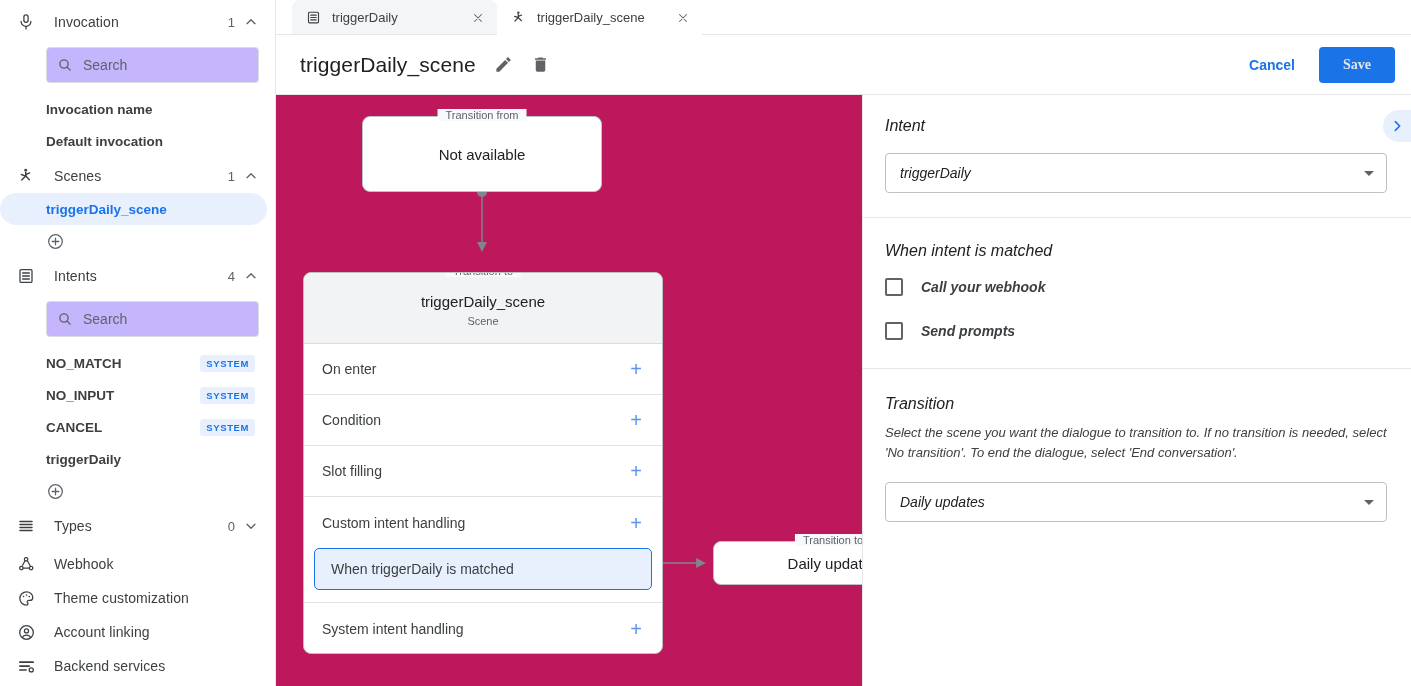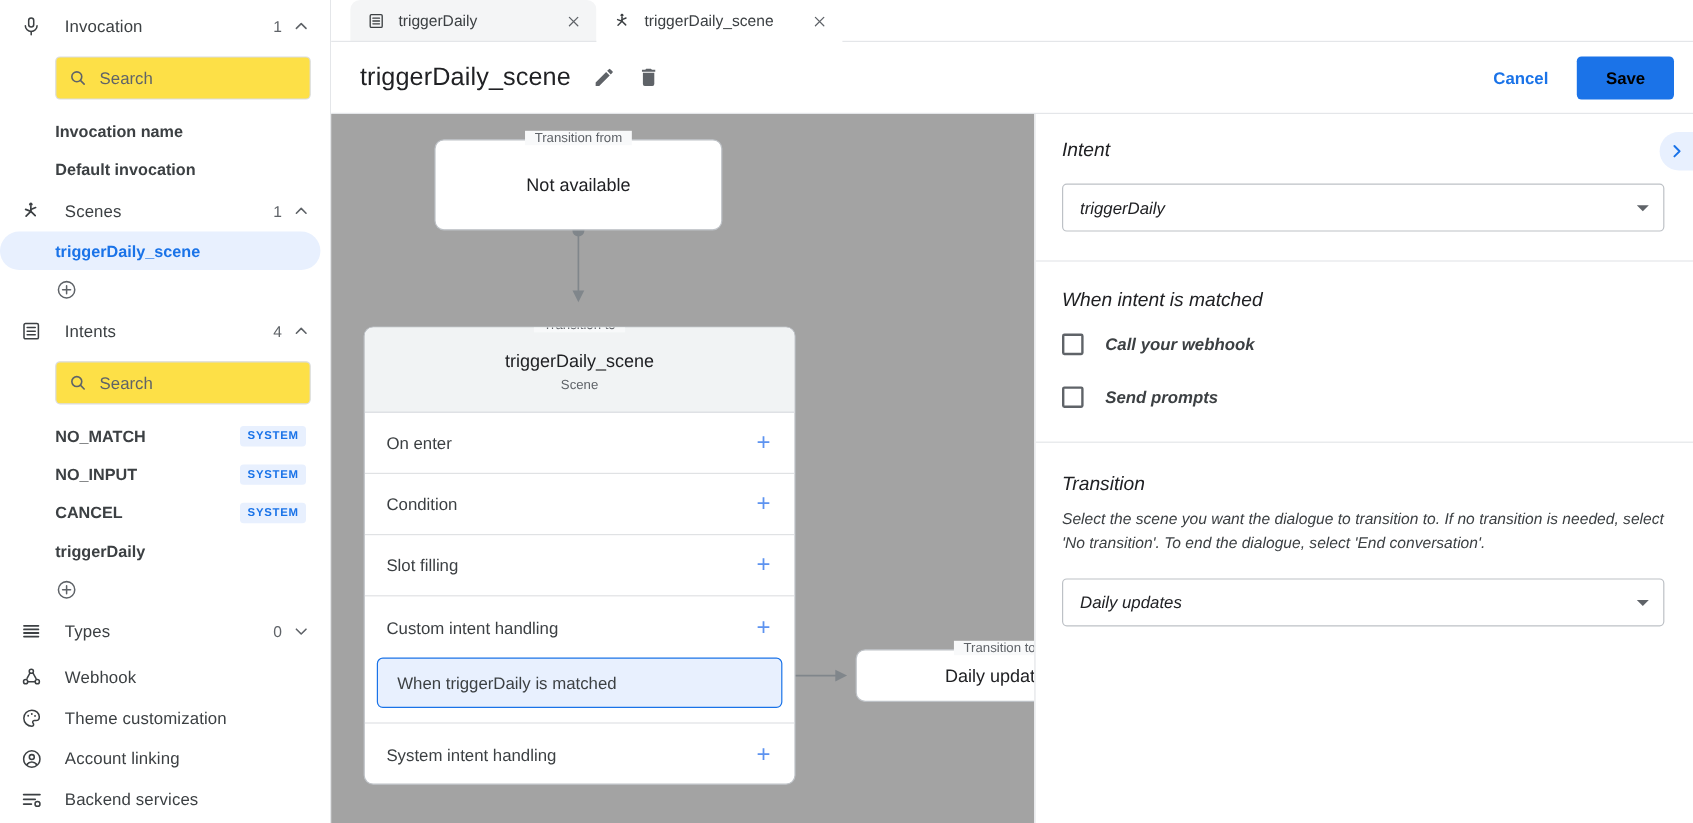--- a/index.html
+++ b/index.html
@@ -41,21 +41,21 @@
   }
   .nav-row .chev { color: #5f6368; display: flex; align-items: center; }
 
   .search-box {
     margin: 8px 16px 10px 46px;
     height: 36px;
     border: 1px solid #dadce0;
     border-radius: 4px;
     display: flex; align-items: center;
     padding: 0 10px;
-    background: #fde047;
+    background: #c4b5fd;
   }
   .search-box .sic { color: #5f6368; display: flex; margin-right: 10px; }
   .search-box .sph { font-size: 14px; color: #5f6368; }
 
   .leaf {
     height: 32px;
     display: flex; align-items: center;
     margin: 0 8px 0 8px;
     padding: 0 12px 0 38px;
     font-size: 13.5px;
@@ -122,33 +122,33 @@
   }
   .hdr .title { font-size: 21px; color: #202124; letter-spacing: .1px; }
   .hdr .hic { margin-left: 18px; color: #5f6368; display: flex; align-items: center; cursor: pointer; }
   .hdr .spacer { flex: 1 1 auto; }
   .btn-text {
     font-size: 14px; color: #1a73e8; font-weight: bold;
     padding: 8px 16px; border-radius: 4px; cursor: pointer; background: none; border: none;
     font-family: inherit;
   }
   .btn-primary {
-    font-size: 14px; color: #000000; font-weight: bold;
+    font-size: 14px; color: #e5e5e5; font-weight: bold;
     background: #1b73e8; border: none; border-radius: 4px;
     padding: 10px 24px; margin-left: 8px; cursor: pointer;
-    font-family: Liberation Sans, sans-serif;
+    font-family: Liberation Serif, serif;
   }
 
   
   .body-split { position: absolute; top: 95px; left: 0; right: 0; bottom: 0; display: flex; }
 
   
   .canvas {
     flex: 1 1 auto; position: relative; overflow: hidden;
-    background: #a3a3a3;
+    background: #be185d;
   }
 
   
   .node {
     position: absolute;
     border: 1px solid #bdc1c6;
     border-radius: 8px;
     background: #fff;
   }
   .node .legend {

